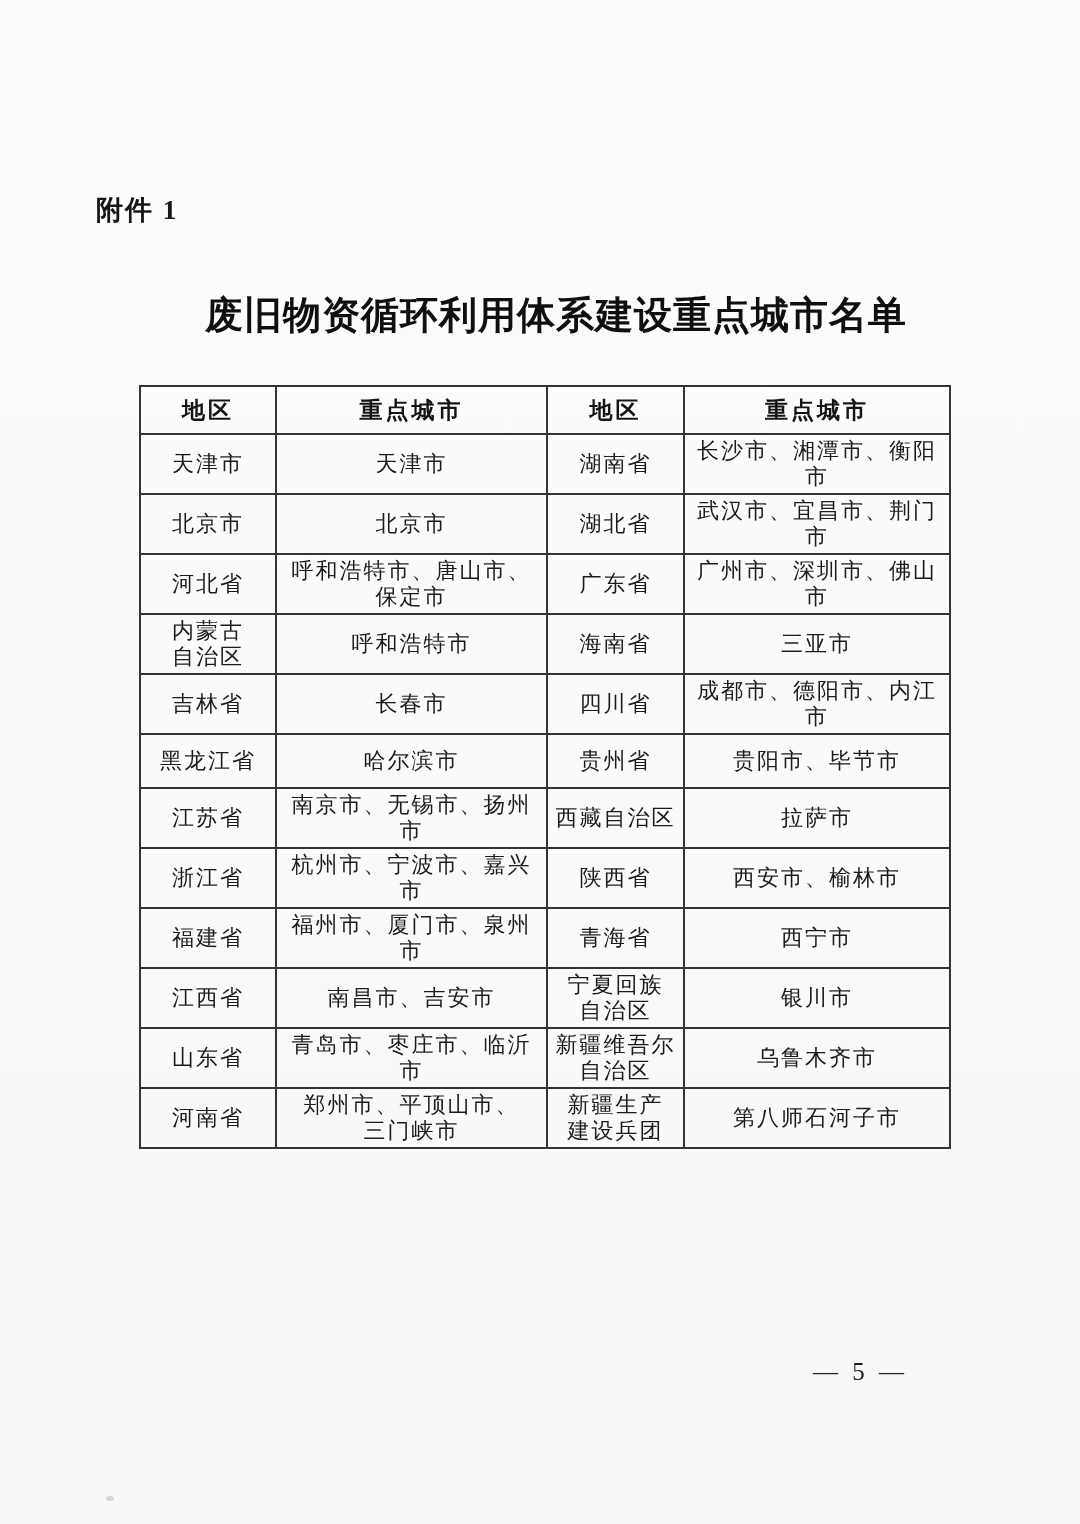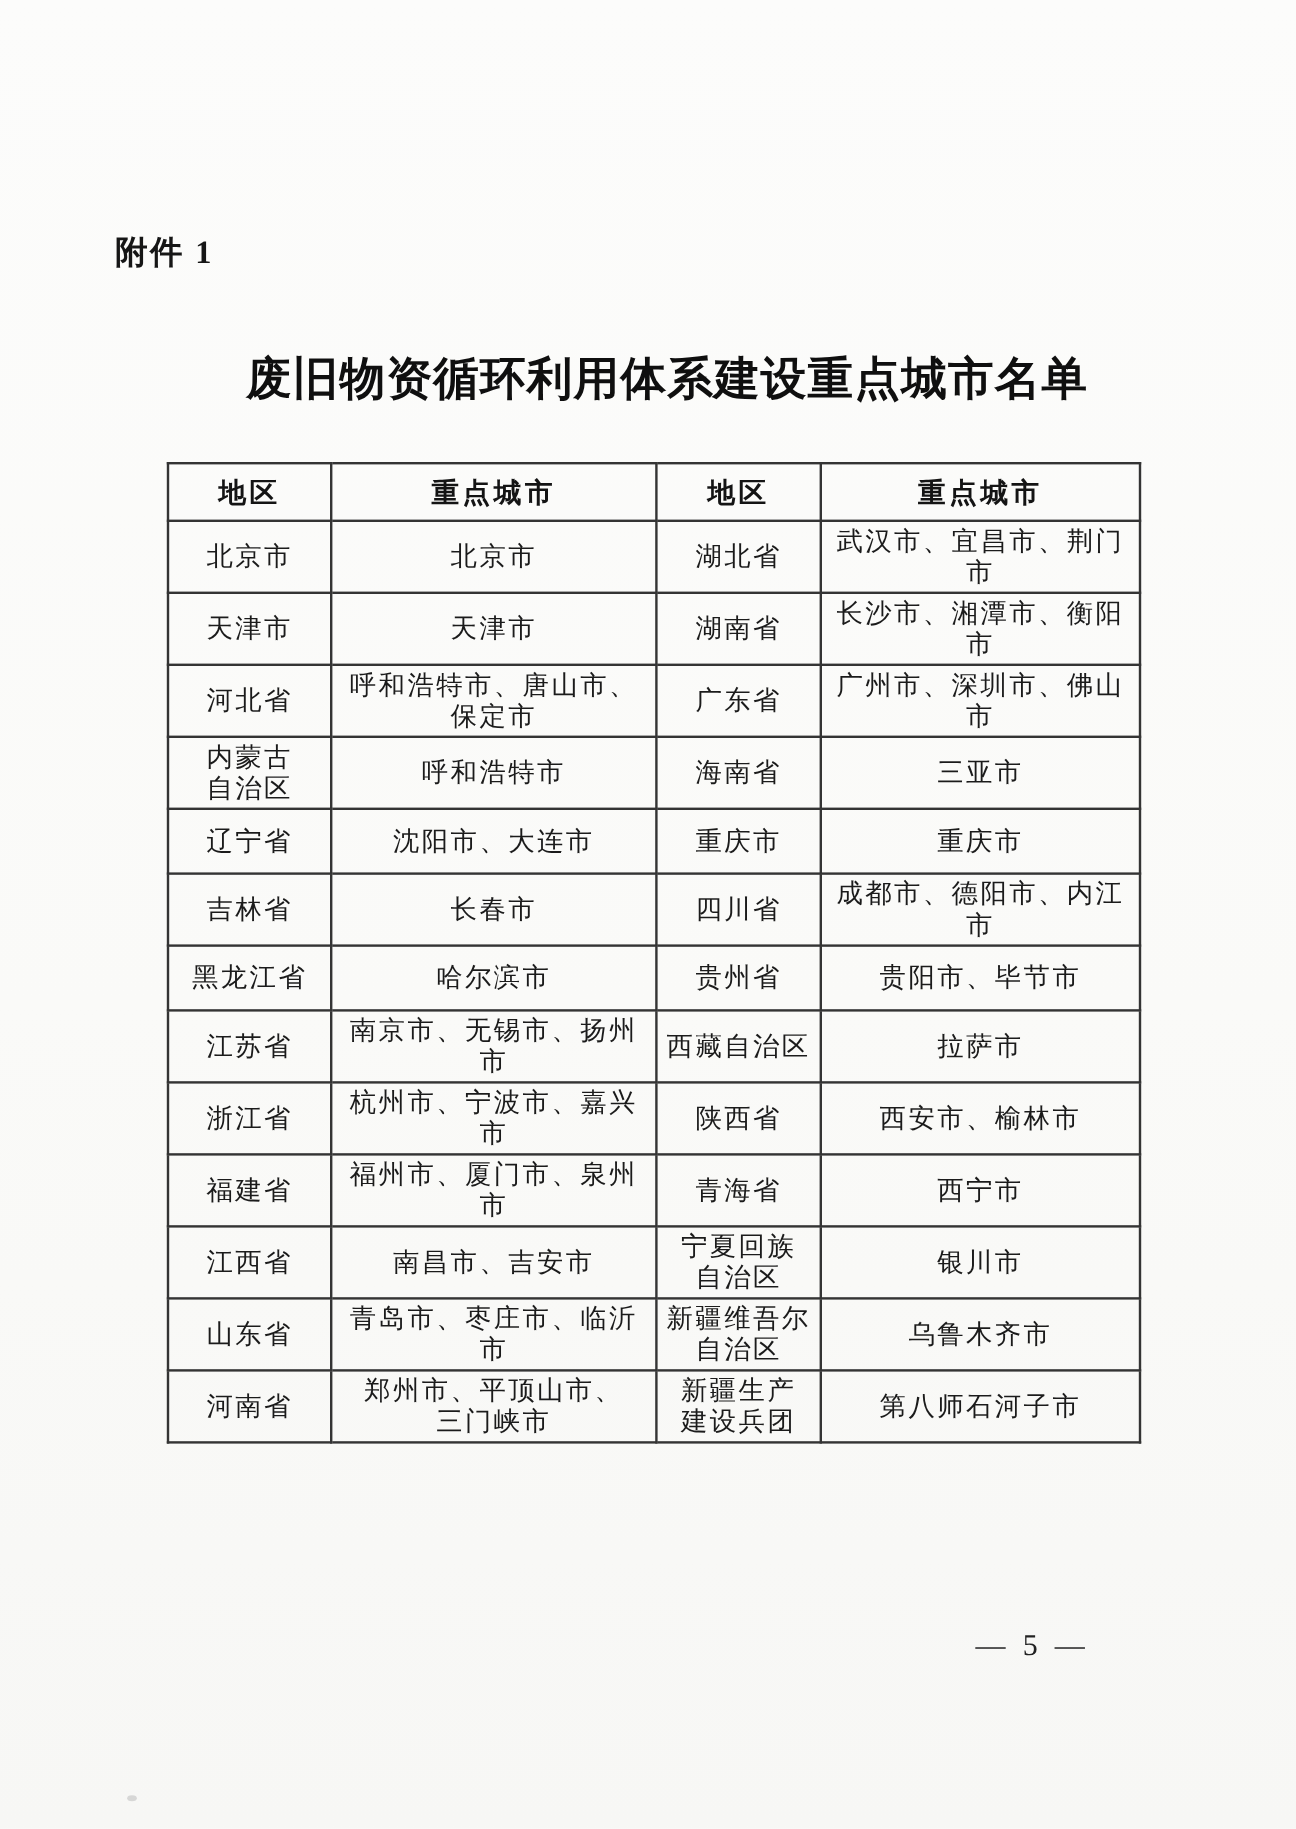--- a/index.html
+++ b/index.html
@@ -113,50 +113,44 @@
     <thead>
       <tr>
         <th>地区</th>
         <th>重点城市</th>
         <th>地区</th>
         <th>重点城市</th>
       </tr>
     </thead>
     <tbody id="tbody">
         <tr>
+          <td>天津市</td>
+          <td>天津市</td>
+          <td>湖南省</td>
+          <td>长沙市、湘潭市、衡阳市</td>
+        </tr>
+        <tr>
           <td>北京市</td>
           <td>北京市</td>
           <td>湖北省</td>
           <td>武汉市、宜昌市、荆门市</td>
-        </tr>
-        <tr>
-          <td>天津市</td>
-          <td>天津市</td>
-          <td>湖南省</td>
-          <td>长沙市、湘潭市、衡阳市</td>
         </tr>
         <tr>
           <td>河北省</td>
           <td>呼和浩特市、唐山市、
 保定市</td>
           <td>广东省</td>
           <td>广州市、深圳市、佛山市</td>
         </tr>
         <tr>
           <td>内蒙古
 自治区</td>
           <td>呼和浩特市</td>
           <td>海南省</td>
           <td>三亚市</td>
-        </tr>
-        <tr>
-          <td>辽宁省</td>
-          <td>沈阳市、大连市</td>
-          <td>重庆市</td>
-          <td>重庆市</td>
         </tr>
         <tr>
           <td>吉林省</td>
           <td>长春市</td>
           <td>四川省</td>
           <td>成都市、德阳市、内江市</td>
         </tr>
         <tr>
           <td>黑龙江省</td>
           <td>哈尔滨市</td>

